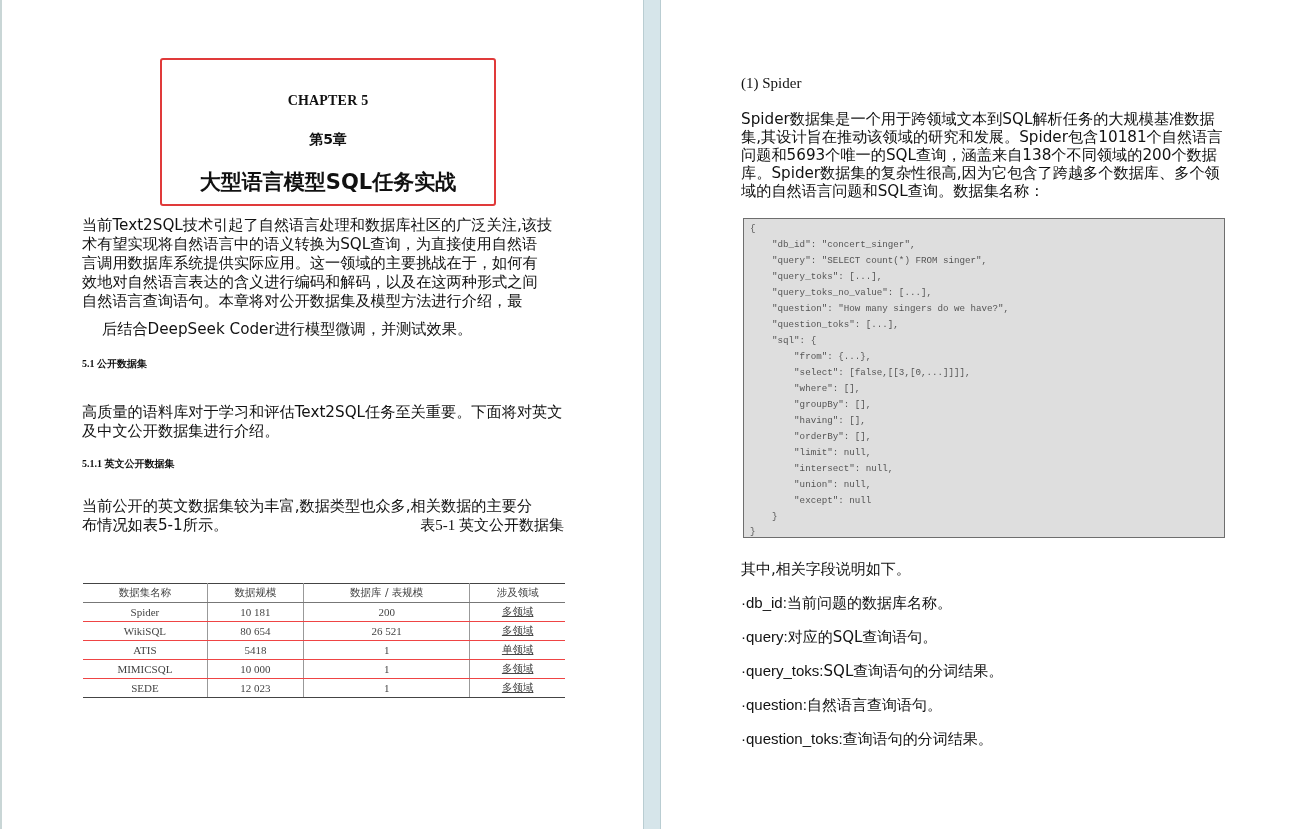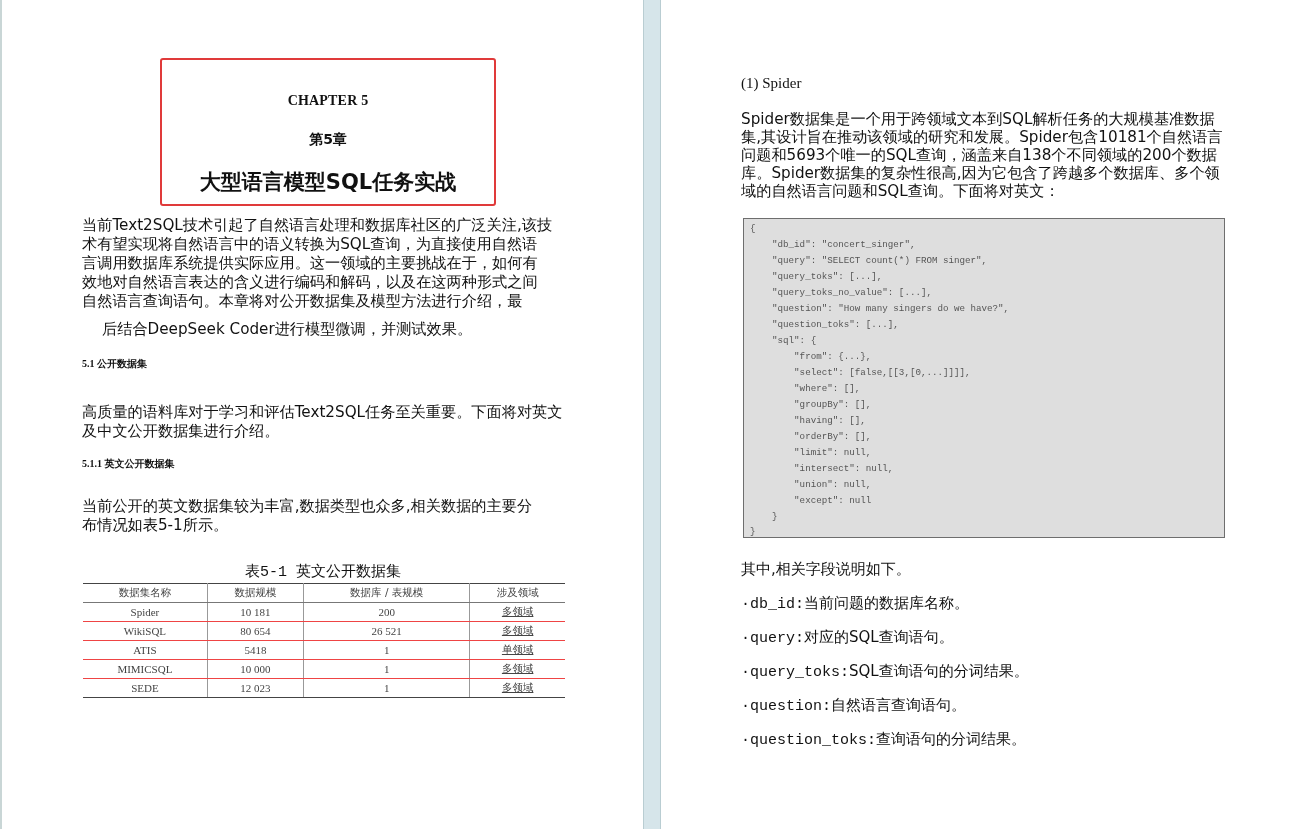--- a/index.html
+++ b/index.html
@@ -29,21 +29,21 @@
   .chapter-num { position: absolute; top: 71px; left: 0; right: 0; font-weight: bold; font-size: 14px; font-family: "DejaVu Sans", sans-serif; }
   .chapter-title { position: absolute; top: 108px; left: 0; right: 0; font-weight: bold; font-size: 21px; font-family: "DejaVu Sans", sans-serif; }
 
   .para {
     position: absolute; font-size: 15.2px; line-height: 19px;
     font-family: "DejaVu Sans", "Liberation Serif", sans-serif;
     text-align: justify;
   }
   .h2 { position: absolute; font-weight: bold; font-size: 10px; font-family: Liberation Serif, serif; }
 
-  .caption { position: absolute; left: 82px; width: 482px; top: 562px; text-align: center; font-size: 15px; font-family: Liberation Mono, monospace; }
+  .caption { position: absolute; left: 82px; width: 482px; top: 516px; text-align: right; font-size: 15px; font-family: Liberation Serif, serif; }
 
   table.data-table {
     position: absolute; left: 83px; top: 583px; width: 482px;
     border-collapse: collapse; font-size: 11px; color: #444;
     font-family: "Liberation Serif", serif;
   }
   table.data-table th, table.data-table td {
     height: 18px; padding: 0; text-align: center; font-weight: normal;
     border-left: 1px solid #999; border-right: 1px solid #999;
     border-bottom: 1px solid #ef4444;
@@ -59,21 +59,21 @@
   .code-box {
     position: absolute; left: 743px; top: 218px; width: 482px; height: 320px;
     background: #dedede; border: 1px solid #6e6e6e; box-sizing: border-box;
     font-family: "Liberation Mono", "DejaVu Sans Mono", monospace;
     font-size: 9.2px; color: #555;
   }
   .code-line { position: absolute; left: 6px; white-space: pre; line-height: 12px; }
 
   .field-list { position: absolute; left: 741px; top: 560px; font-size: 15px; font-family: "DejaVu Sans", "Liberation Serif", sans-serif; }
   .field-item { position: absolute; left: 0; white-space: nowrap; }
-  .field-item .key { font-family: Liberation Mono, monospace; }
+  .field-item .key { font-family: Liberation Sans, sans-serif; }
 </style>
 </head>
 <body>
 
 <div class="left-edge"></div>
 
 <div class="page page-left"></div>
 
 <div class="chapter-box">
   <div class="chapter-en">CHAPTER 5</div>
@@ -147,21 +147,21 @@
 
 <div class="page page-right" style="z-index:-1;"></div>
 
 <div class="subhead">(1) Spider</div>
 
 <div>
   <div class="para" style="left:741px; top:110px; width:484px;">Spider数据集是一个用于跨领域文本到SQL解析任务的大规模基准数据</div>
   <div class="para" style="left:741px; top:128px; width:484px;">集,其设计旨在推动该领域的研究和发展。Spider包含10181个自然语言</div>
   <div class="para" style="left:741px; top:146px; width:484px;">问题和5693个唯一的SQL查询，涵盖来自138个不同领域的200个数据</div>
   <div class="para" style="left:741px; top:164px; width:484px;">库。Spider数据集的复杂性很高,因为它包含了跨越多个数据库、多个领</div>
-  <div class="para" style="left:741px; top:182px; width:484px;">域的自然语言问题和SQL查询。下面将对英文：</div>
+  <div class="para" style="left:741px; top:182px; width:484px;">域的自然语言问题和SQL查询。数据集名称：</div>
 </div>
 
 <div class="code-box">
   <div class="code-line" style="top:4px;">{</div>
   <div class="code-line" style="top:20px;">    "db_id": "concert_singer",</div>
   <div class="code-line" style="top:36px;">    "query": "SELECT count(*) FROM singer",</div>
   <div class="code-line" style="top:52px;">    "query_toks": [...],</div>
   <div class="code-line" style="top:68px;">    "query_toks_no_value": [...],</div>
   <div class="code-line" style="top:84px;">    "question": "How many singers do we have?",</div>
   <div class="code-line" style="top:100px;">    "question_toks": [...],</div>

